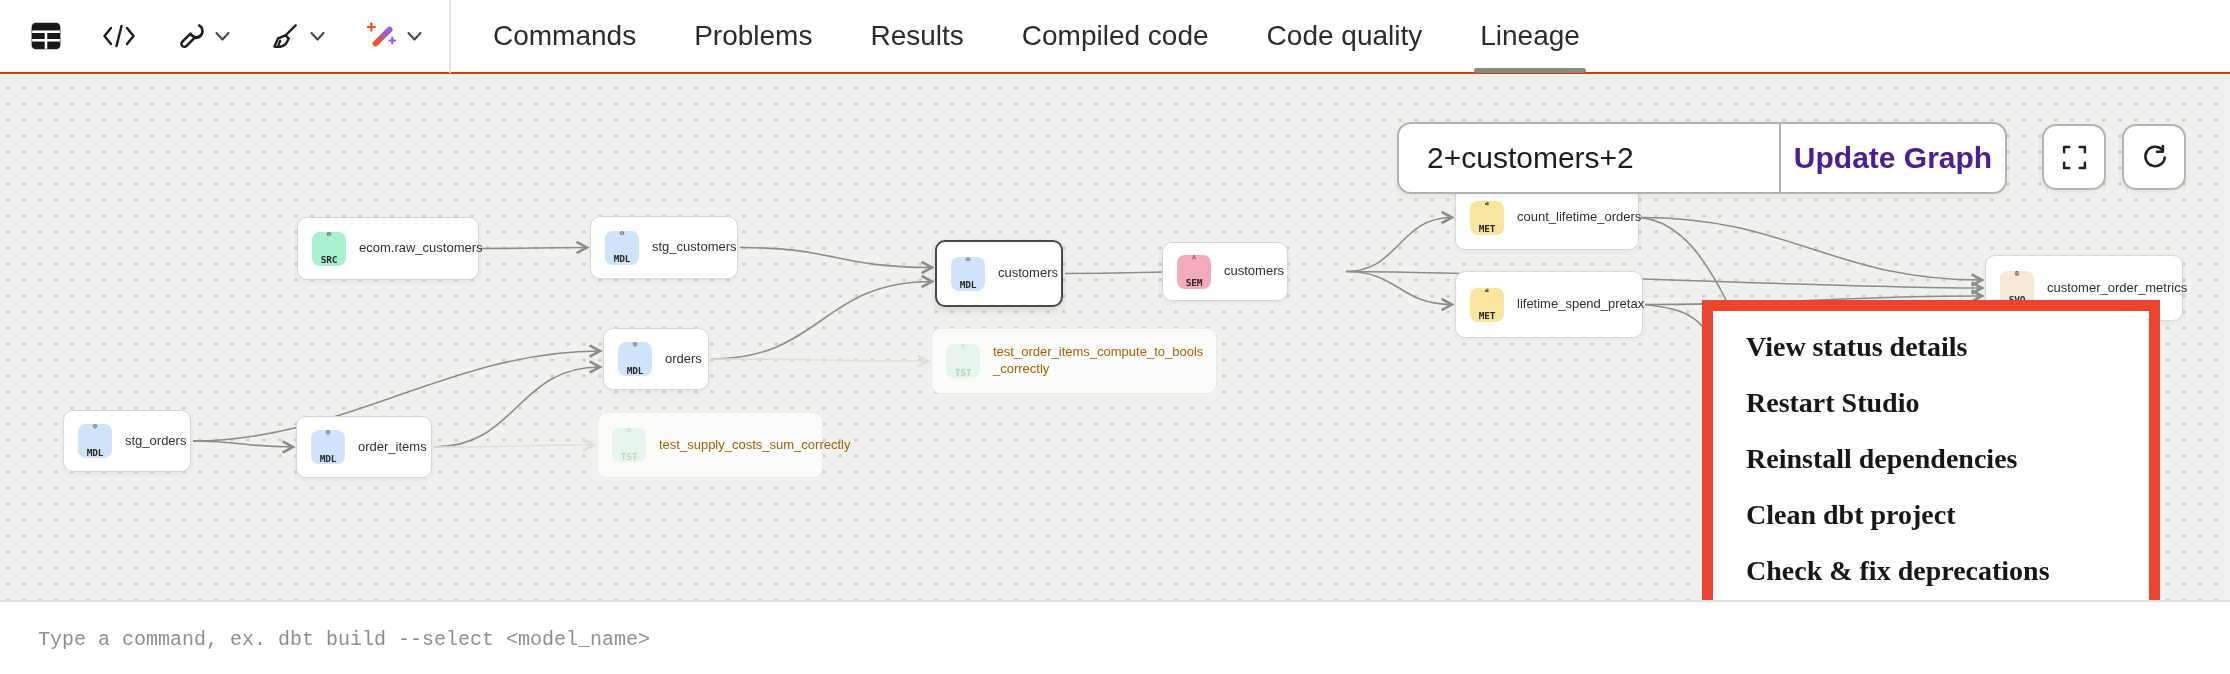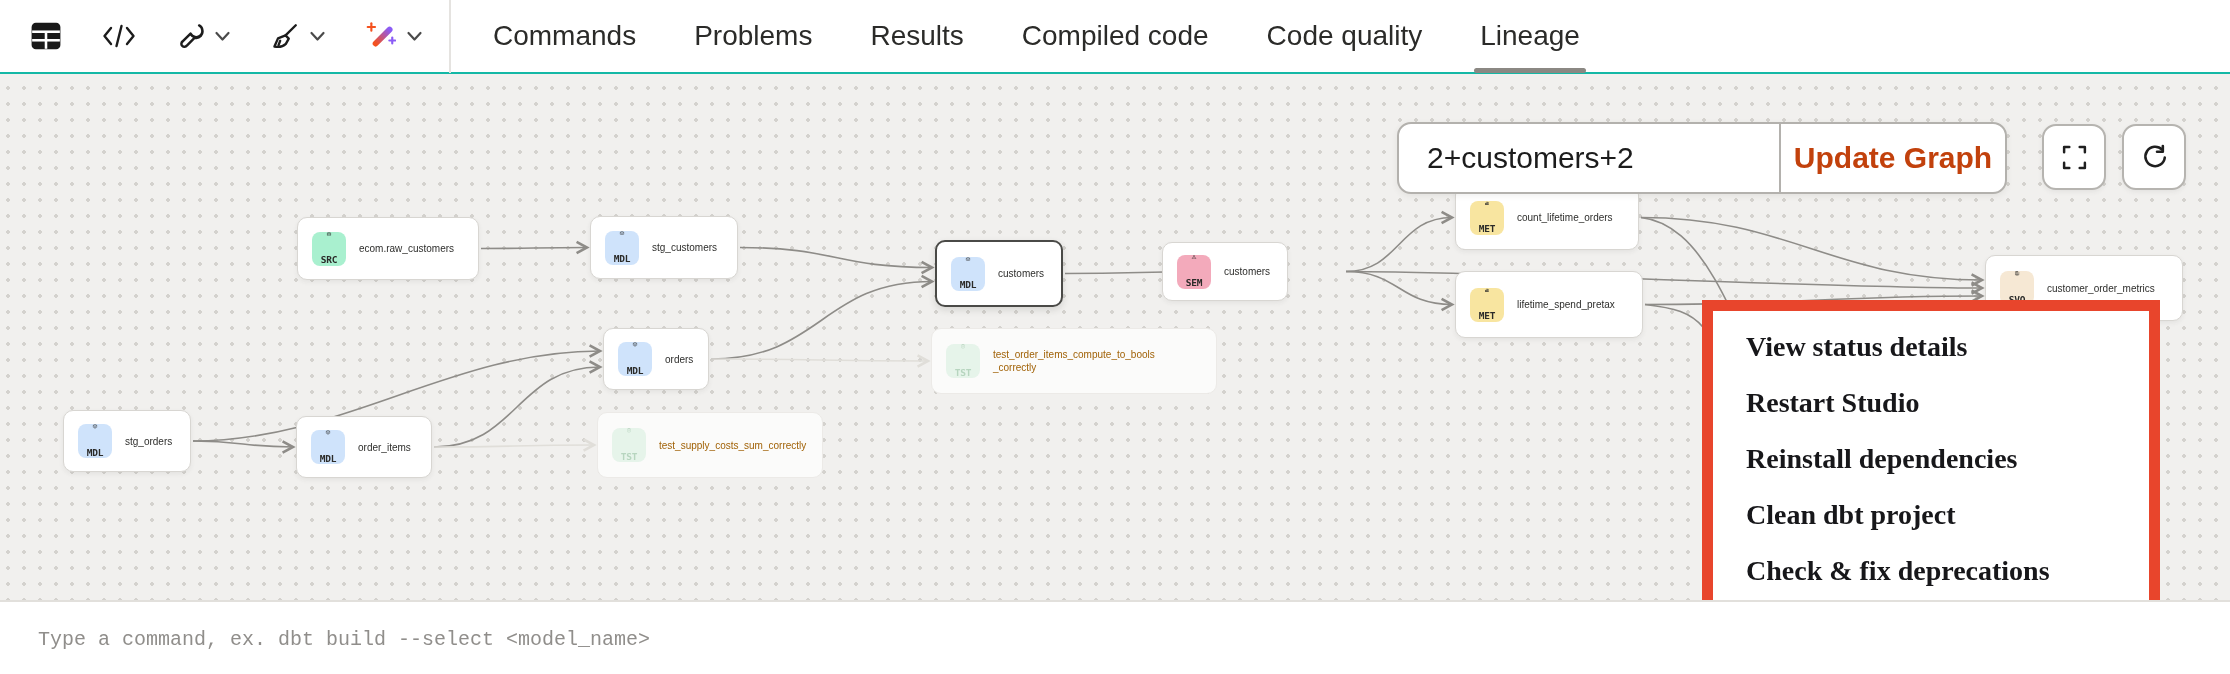--- a/index.html
+++ b/index.html
@@ -16,44 +16,44 @@
   .node{position:absolute;background:#fff;border:1.5px solid #d8d6d2;border-radius:10px;
     box-shadow:0 2px 5px rgba(60,60,55,.07);display:flex;align-items:center;
     padding:0 14px;gap:13px;box-sizing:border-box;z-index:5;cursor:pointer;}
   .node.selected{border:2.5px solid #4a4a47;box-shadow:0 3px 7px rgba(50,50,45,.14);}
   .node.faded{border-color:#eceae7;box-shadow:none;background:#fbfbfa;}
   .badge{width:34px;height:34px;border-radius:8px;display:flex;flex-direction:column;
     align-items:center;justify-content:center;flex:none;}
   .badge svg{width:14px;height:14px;display:block;}
   .badge .code{font-family:"DejaVu Sans Mono",monospace;font-size:9.5px;font-weight:bold;
     line-height:1.1;color:#2b2b29;letter-spacing:-.3px;margin-top:19px;}
-  .nlabel{font-size:10px;font-weight:500;color:#2e2e2c;line-height:1.3;white-space:nowrap;}
+  .nlabel{font-size:13px;font-weight:500;color:#2e2e2c;line-height:1.3;white-space:nowrap;}
   .node.faded .nlabel{color:#a16207;font-weight:400;}
   .node.faded .badge{background:#e6f4ea !important;}
   .node.faded .badge .code{color:#b7d5bf;}
   .node.faded .badge svg *{stroke:#b7d5bf !important;}
 
   
   .selector{position:absolute;left:1397px;top:122px;width:610px;height:72px;background:#fff;
     border:2px solid #b3b1ad;border-radius:14px;display:flex;align-items:stretch;z-index:20;
     box-sizing:border-box;box-shadow:0 2px 6px rgba(60,60,55,.08);}
   .selector input{flex:1;border:none;outline:none;background:transparent;font-family:inherit;
     font-size:30px;color:#1c1c1c;padding:0 0 0 28px;min-width:0;}
   .selector .divider{width:2px;background:#b3b1ad;}
   .update-btn{width:224px;border:none;background:transparent;font-family:inherit;font-size:30px;
-    font-weight:700;color:#c2410c;cursor:pointer;}
+    font-weight:700;color:#4c1d95;cursor:pointer;}
   .icon-btn{position:absolute;top:124px;width:64px;height:66px;border-radius:14px;background:#fff;
     border:2px solid #b6b4b0;display:flex;align-items:center;justify-content:center;z-index:20;
     cursor:pointer;box-sizing:border-box;box-shadow:0 2px 5px rgba(60,60,55,.07);}
   .icon-btn.fs{left:2042px;}
   .icon-btn.rf{left:2122px;}
 
   
   .topbar{position:absolute;top:0;left:0;right:0;height:74px;background:#fff;
-    border-bottom:2px solid #14b8a6;display:flex;align-items:center;z-index:40;box-sizing:border-box;}
+    border-bottom:2px solid #c2410c;display:flex;align-items:center;z-index:40;box-sizing:border-box;}
   .tool-icons{display:flex;align-items:center;gap:40px;padding-left:30px;}
   .tool-btn{display:flex;align-items:center;gap:10px;background:none;border:none;padding:0;cursor:pointer;}
   .vdiv{width:2px;height:74px;background:#e5e3e0;margin-left:26px;}
   #tabs{display:flex;align-items:center;gap:58px;margin-left:42px;height:74px;}
   .tab{position:relative;height:74px;display:flex;align-items:center;font-size:28px;color:#2b2b29;
     cursor:pointer;white-space:nowrap;}
   .tab.active{font-weight:500;}
   .tab.active::after{content:"";position:absolute;left:-6px;right:-6px;bottom:0;height:5px;
     background:#8b8883;border-radius:3px;}
 

